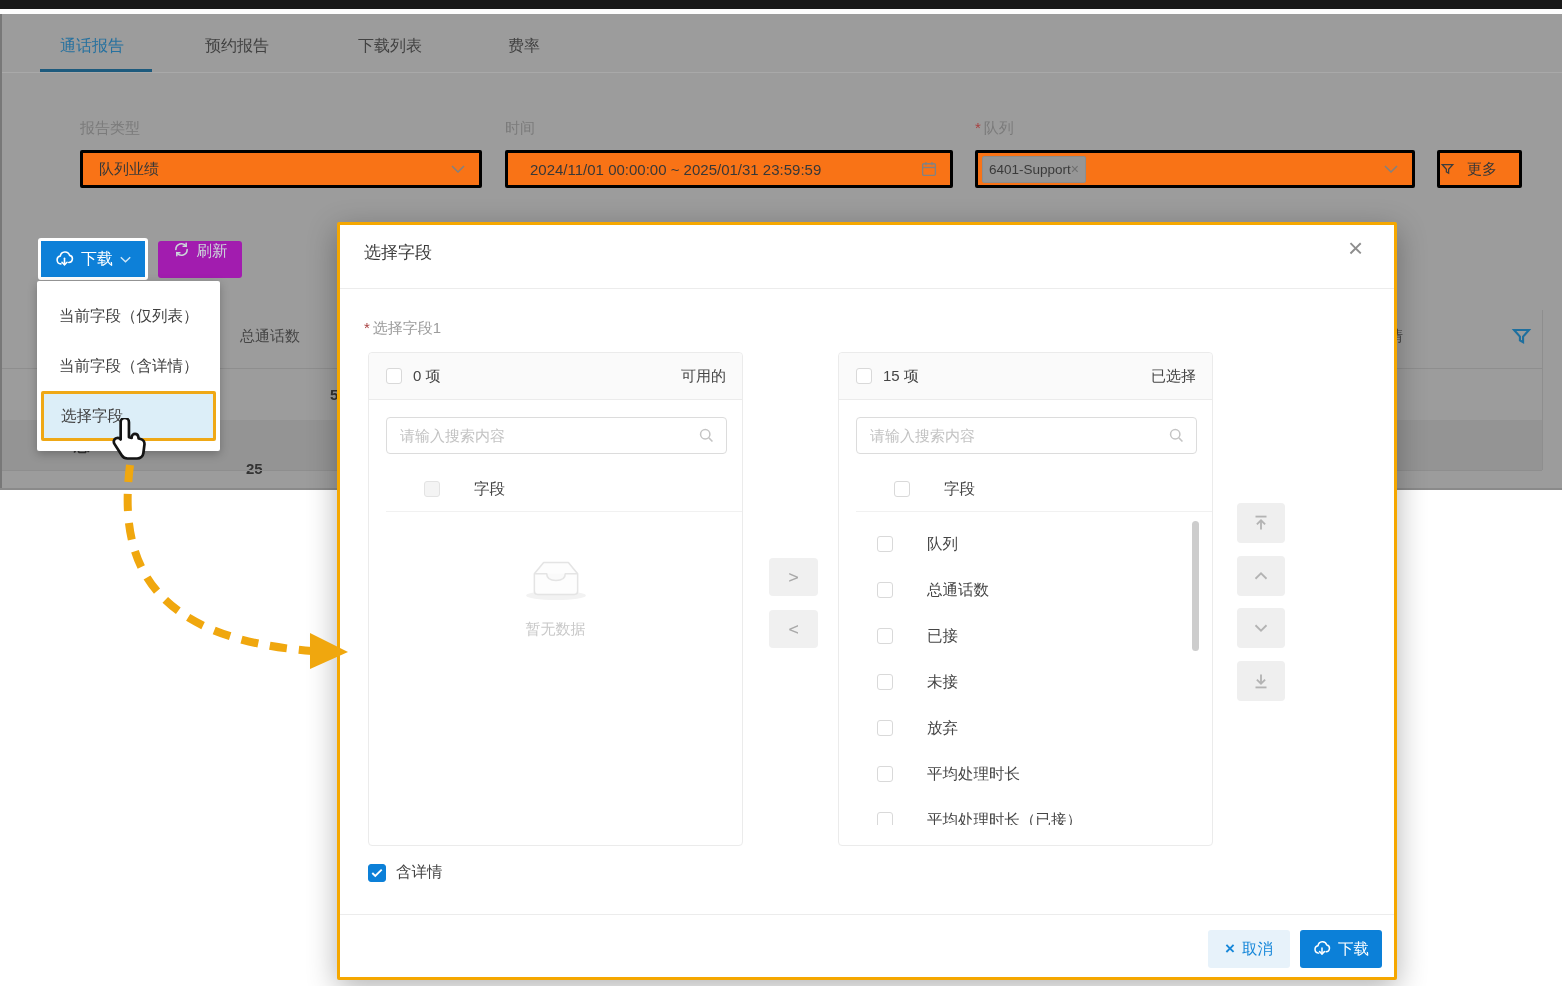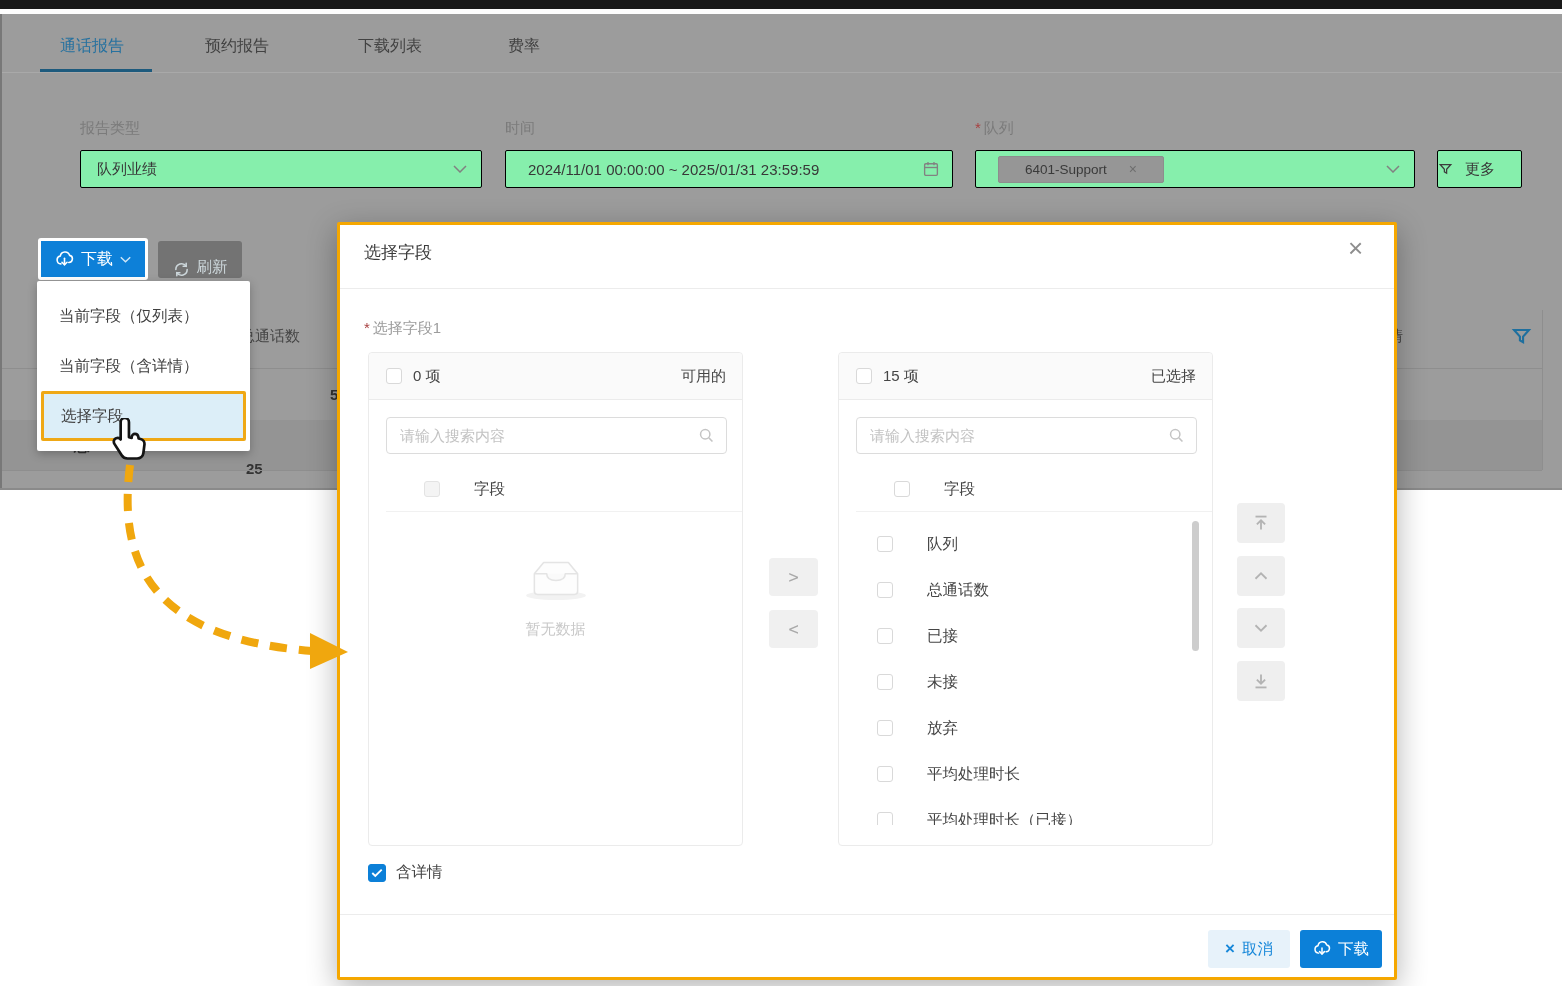--- a/index.html
+++ b/index.html
@@ -14,40 +14,40 @@
 .page  { left:0; top:14px; width:1562px; height:476px; background:#9c9c9c; border-left:2px solid #787878; }
 .pagebottom { left:0; top:488px; width:1562px; height:2px; background:#8a8a8a; }
 
 .tab { top:36px; font-size:16px; color:#424242; cursor:default; }
 .tab.active { color:#26719f; }
 .tab-underline { left:40px; top:69px; width:112px; height:4px; background:#1d5a7d; }
 .tabs-divider { left:2px; top:72px; width:1560px; height:1px; background:#a9a9a9; }
 
 .flabel { top:119px; font-size:15px; color:#7b7b7b; }
 .req { color:#a84040; margin-right:3px; }
-.dctrl { top:150px; height:38px; background:#86efac; border:1px solid #000000;
+.dctrl { top:150px; height:38px; background:#f97316; border:3px solid #000000;
   border-radius:2px; display:flex; align-items:center; font-size:15px; color:#383838; }
-.dtag { display:flex; align-items:center; gap:22px; background:#969696; border:1px solid #8d8d8d;
-  border-radius:2px; height:27px; padding:0 26px; font-size:13.5px; color:#3a3a3a; margin-left:22px; }
+.dtag { display:flex; align-items:center; gap:0; background:#969696; border:1px solid #8d8d8d;
+  border-radius:2px; height:27px; padding:0 6px; font-size:13.5px; color:#3a3a3a; margin-left:4px; }
 .dtag .x { color:#6e6e6e; font-size:14px; }
 
 .btn-download-main { left:38px; top:238px; width:110px; height:42px; background:#0d80d8;
   border:3px solid #ffffff; border-radius:3px; display:flex; align-items:center;
   justify-content:center; gap:7px; color:#fff; font-size:16px; }
-.btn-refresh { left:158px; top:241px; width:84px; height:37px; background:#737373;
-  border-radius:3px; display:flex; align-items:flex-end; justify-content:center; gap:7px;
+.btn-refresh { left:158px; top:241px; width:84px; height:37px; background:#a21caf;
+  border-radius:3px; display:flex; align-items:flex-start; justify-content:center; gap:7px;
   color:#ccd6da; font-size:15.5px; }
 
 .thead-text { top:327px; font-size:15px; color:#454545; font-weight:500; }
 .tline { background:#8e8e8e; height:1px; }
 .tnum { font-weight:bold; color:#333; font-size:15px; }
 .trow-total { left:2px; top:420px; width:1540px; height:50px; background:#949494; }
 
 
-.menu { left:37px; top:281px; width:213px; height:170px; background:#fff; border-radius:2px;
+.menu { left:37px; top:281px; width:183px; height:170px; background:#fff; border-radius:2px;
   box-shadow:0 3px 10px rgba(0,0,0,.25); padding-top:10px; z-index:6; }
 .menu-item { height:50px; line-height:50px; padding-left:22px; font-size:15.5px; color:#3f3f3f; cursor:pointer; }
 .menu-item.hl { margin:0 4px; height:50px; line-height:44px; padding-left:17px;
   background:#dceef8; border:3px solid #efa816; border-radius:2px; }
 
 
 .modal { left:337px; top:222px; width:1060px; height:758px; background:#fff;
   border:3px solid #f5a700; border-radius:2px; box-shadow:0 8px 30px rgba(0,0,0,.3); z-index:10; }
 .modal .inner { position:relative; width:1054px; height:752px; }
 .m-title { left:24px; top:16px; font-size:17px; color:#3c3c3c; }

